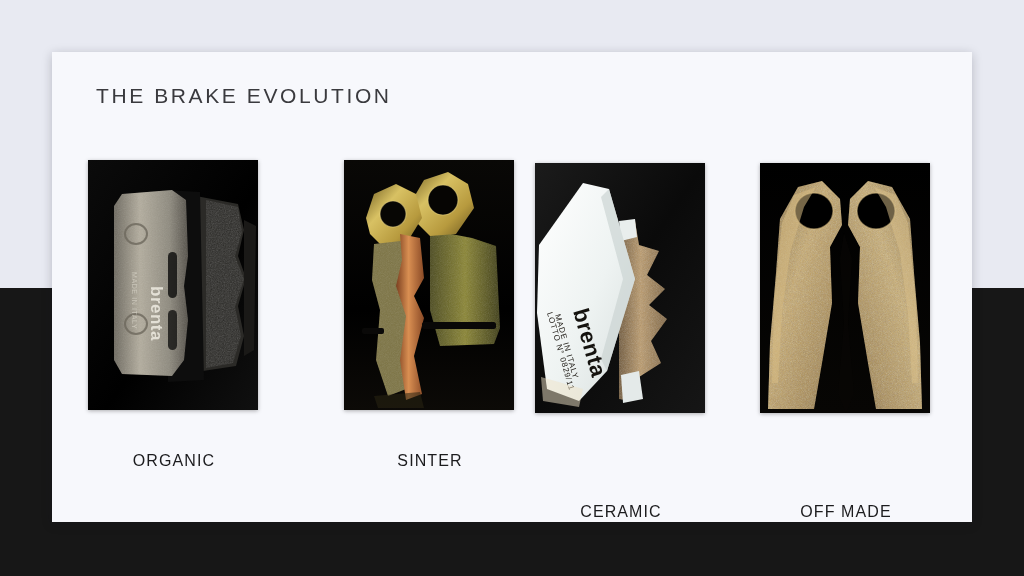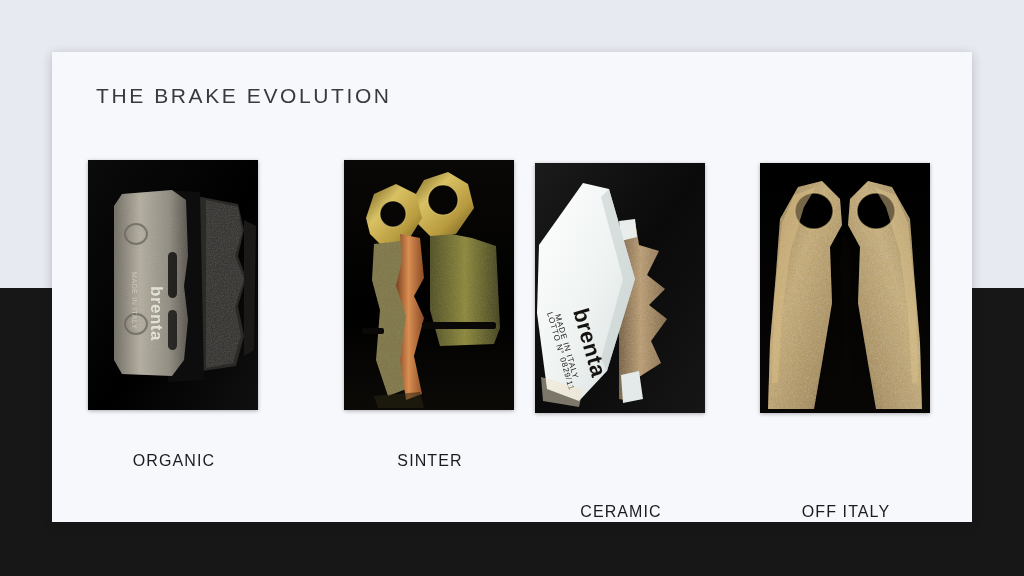--- a/index.html
+++ b/index.html
@@ -315,18 +315,18 @@
             <path d="M150 56 L132 24 L108 18 L90 36 L88 62 L100 84 L98 140 L108 200 L116 246 L162 246 L160 180 L154 110 Z" fill="#e6cd96" filter="url(#grainOR)" opacity="0.72"></path>
             <ellipse cx="116" cy="48" rx="19" ry="18" fill="#000000"></ellipse>
             <ellipse cx="116" cy="48" rx="19" ry="18" fill="none" stroke="#dcc187" stroke-width="1.4" opacity="0.5"></ellipse>
 
             <path d="M84 70 L92 96 L88 160 L94 230 L86 250 L78 230 L84 160 L80 96 Z" fill="#0a0806" opacity="0.55"></path>
 
             <path d="M22 60 L34 32 L56 24 L44 44 L30 90 L22 150 L18 220 L12 220 L14 140 Z" fill="#d7bb84" opacity="0.55"></path>
             <path d="M148 60 L136 32 L114 24 L126 44 L140 90 L148 150 L152 220 L158 220 L156 140 Z" fill="#dcc18c" opacity="0.5"></path>
           </svg>
         </div>
-        <div class="caption">OFF ITALY</div>
+        <div class="caption">OFF MADE</div>
       </div>
 
     </div>
   </div>
 </div>
 
 </body></html>

